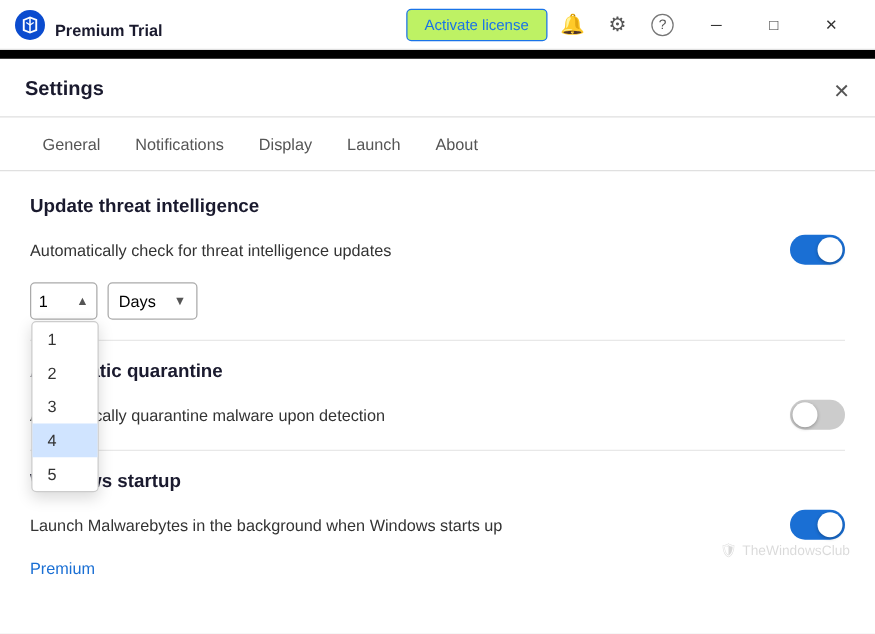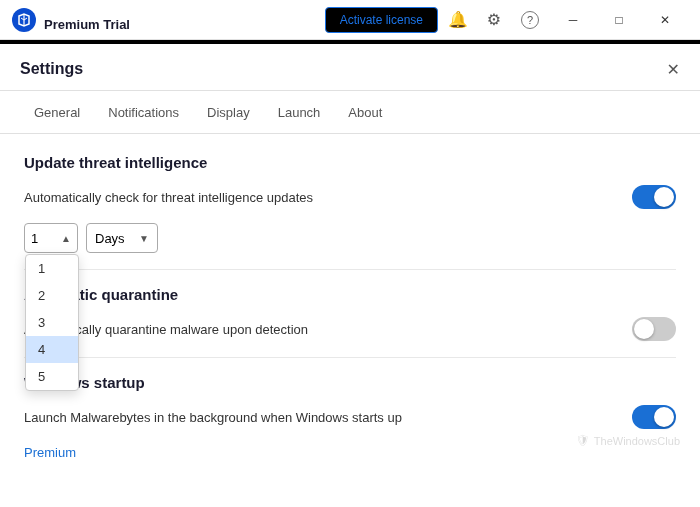--- a/index.html
+++ b/index.html
@@ -31,21 +31,21 @@
       font-weight: 600;
       color: #1a1a2e;
     }
     .titlebar-right {
       display: flex;
       align-items: center;
       gap: 4px;
     }
     .activate-btn {
       border: 1px solid #1a73e8;
-      background: #000000;
+      background: #bef264;
       color: #1a73e8;
       padding: 5px 14px;
       border-radius: 4px;
       font-size: 12px;
       cursor: pointer;
       font-weight: 500;
     }
     .icon-btn {
       background: none;
       border: none;
@@ -75,21 +75,21 @@
       align-items: center;
       justify-content: center;
       font-size: 12px;
       color: #333;
     }
 
     
     .settings-panel {
       background: #ffffff;
       margin: 0;
-      border-top: 4px solid #000000;
+      border-top: 7px solid #000000;
       height: calc(507px - 40px);
       overflow: hidden;
       position: relative;
     }
 
     
     .settings-header {
       padding: 16px 20px 0 20px;
       border-bottom: 1px solid #e0e0e0;
       display: flex;

